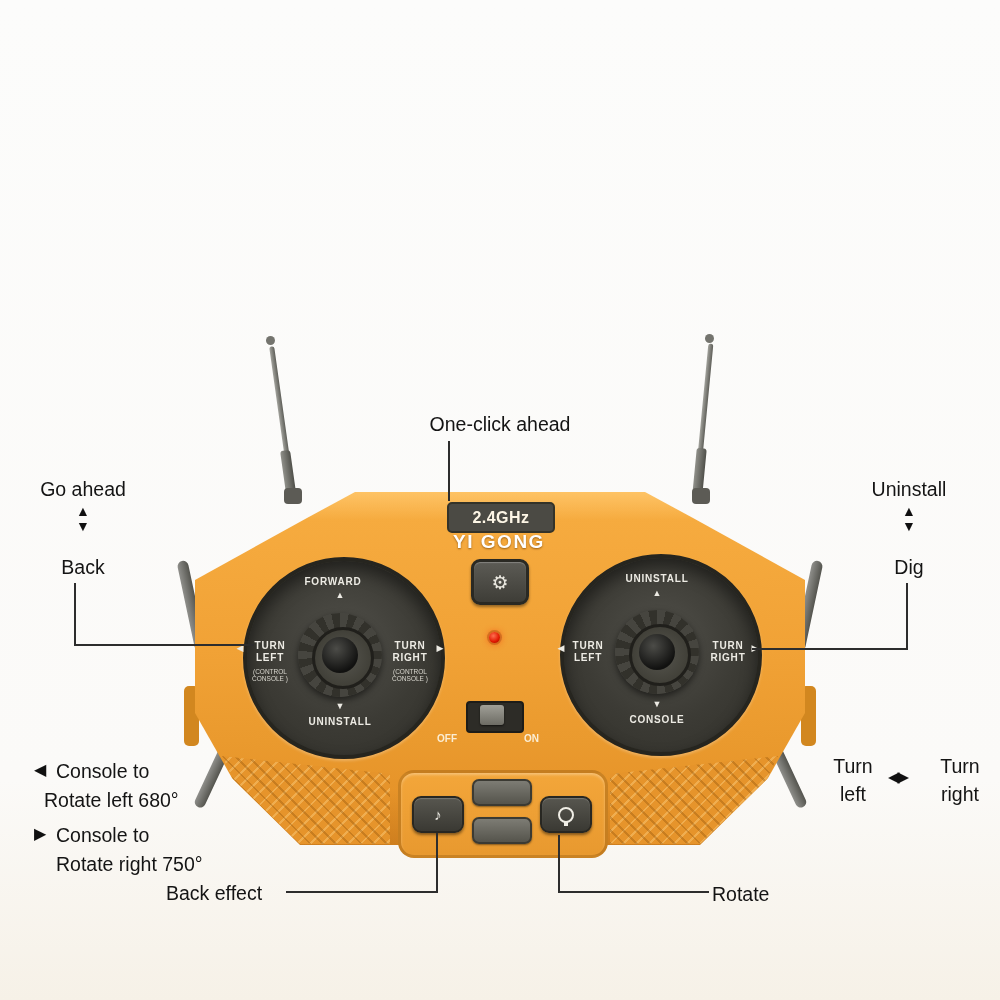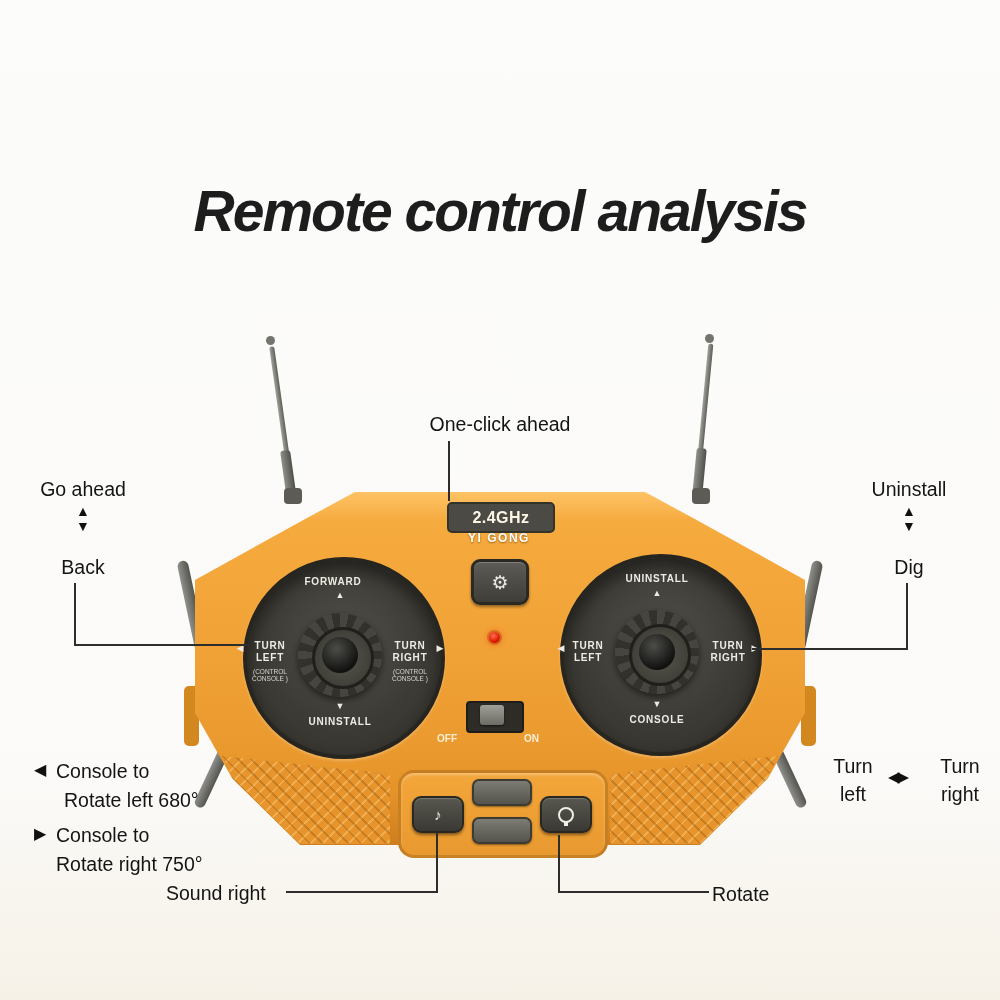--- a/index.html
+++ b/index.html
@@ -29,21 +29,21 @@
   .l-hline{left:74px;top:644px;width:180px;height:2px;}
 
   .uninstall-label{left:854px;top:478px;width:110px;}
   .varr-right{left:894px;top:504px;}
   .dig-label{left:854px;top:556px;width:110px;}
   .r-vline{left:906px;top:583px;width:2px;height:66px;}
   .r-hline{left:752px;top:648px;width:156px;height:2px;}
 
   .rl-bullet{left:34px;top:762px;}
   .rl-line1{left:56px;top:760px;}
-  .rl-line2{left:64px;top:789px;}
+  .rl-line2{left:44px;top:789px;}
   .rr-bullet{left:34px;top:826px;}
   .rr-line1{left:56px;top:824px;}
   .rr-line2{left:56px;top:853px;}
 
   .tl-word1{left:824px;top:755px;width:58px;}
   .tl-word2{left:824px;top:783px;width:58px;}
   .lr-arrow{left:888px;top:768px;}
   .tr-word1{left:928px;top:755px;width:64px;}
   .tr-word2{left:928px;top:783px;width:64px;}
 
@@ -133,21 +133,21 @@
   .rp-left{left:565px;top:640px;width:46px;}
   .rp-leftTri{left:555px;top:644px;width:12px;}
   .rp-right{left:705px;top:640px;width:46px;}
   .rp-rightTri{left:749px;top:644px;width:12px;}
 
   .freq-badge{position:absolute;left:447px;top:502px;width:104px;height:27px;z-index:5;
     background:#4b4a44;border:2px solid #343329;border-radius:5px;
     display:flex;align-items:center;justify-content:center;
     color:#fdf6e6;font-weight:bold;font-size:16px;letter-spacing:.5px;}
   .brand{position:absolute;left:447px;top:531px;width:104px;z-index:5;text-align:center;
-    color:#fff;font-weight:800;font-size:12px;letter-spacing:1.5px;
+    color:#fff;font-weight:800;font-size:19px;letter-spacing:1.5px;
     text-shadow:0 1px 2px rgba(100,55,0,.65);}
 
   .demo-btn{position:absolute;left:471px;top:559px;width:52px;height:40px;z-index:5;
     background:linear-gradient(#5c5b55,#3e3d37);border:3px solid #2a2923;border-radius:9px;
     display:flex;align-items:center;justify-content:center;
     box-shadow:0 2px 3px rgba(0,0,0,.4), inset 0 1px 1px rgba(255,255,255,.25);}
   .demo-btn .glyph{color:#eae8e0;font-size:19px;line-height:19px;}
 
   .led{position:absolute;left:489px;top:632px;width:11px;height:11px;border-radius:50%;z-index:5;
     background:radial-gradient(circle at 40% 35%,#ff7050,#e01800 60%,#8e0b00);
@@ -177,21 +177,20 @@
   .dbtn-light{left:540px;top:796px;}
   .dbtn .glyph{color:#f0eee6;font-size:15px;line-height:15px;}
   .bulb{position:relative;width:12px;height:12px;border:2px solid #f0eee6;border-radius:50%;}
   .bulb:after{content:"";position:absolute;left:4px;bottom:-5px;width:4px;height:4px;background:#f0eee6;}
 </style>
 </head>
 <body>
 
 <div class="stage">
 
-  <h1 class="title">Remote control analysis</h1>
 
   <div class="rod ant-l-rod"></div>
   <div class="rod ant-l-base"></div>
   <div class="ant-l-tip"></div>
   <div class="rod ant-r-rod"></div>
   <div class="rod ant-r-base"></div>
   <div class="ant-r-tip"></div>
 
   <div class="hook hook-lt"></div>
   <div class="hook hook-rt"></div>
@@ -308,20 +307,20 @@
   <div class="ann rr-line2">Rotate right 750°</div>
 
   <div class="ann tl-word1 center">Turn</div>
   <div class="ann tl-word2 center">left</div>
   <div class="harr lr-arrow">
     <span>◀</span><span>▶</span>
   </div>
   <div class="ann tr-word1 center">Turn</div>
   <div class="ann tr-word2 center">right</div>
 
-  <div class="ann sound-label">Sound right</div>
+  <div class="ann sound-label">Back effect</div>
   <div class="ln sound-hline"></div>
   <div class="ln sound-vline"></div>
   <div class="ann light-label">Rotate</div>
   <div class="ln light-vline"></div>
   <div class="ln light-hline"></div>
 
 </div>
 
 </body></html>

